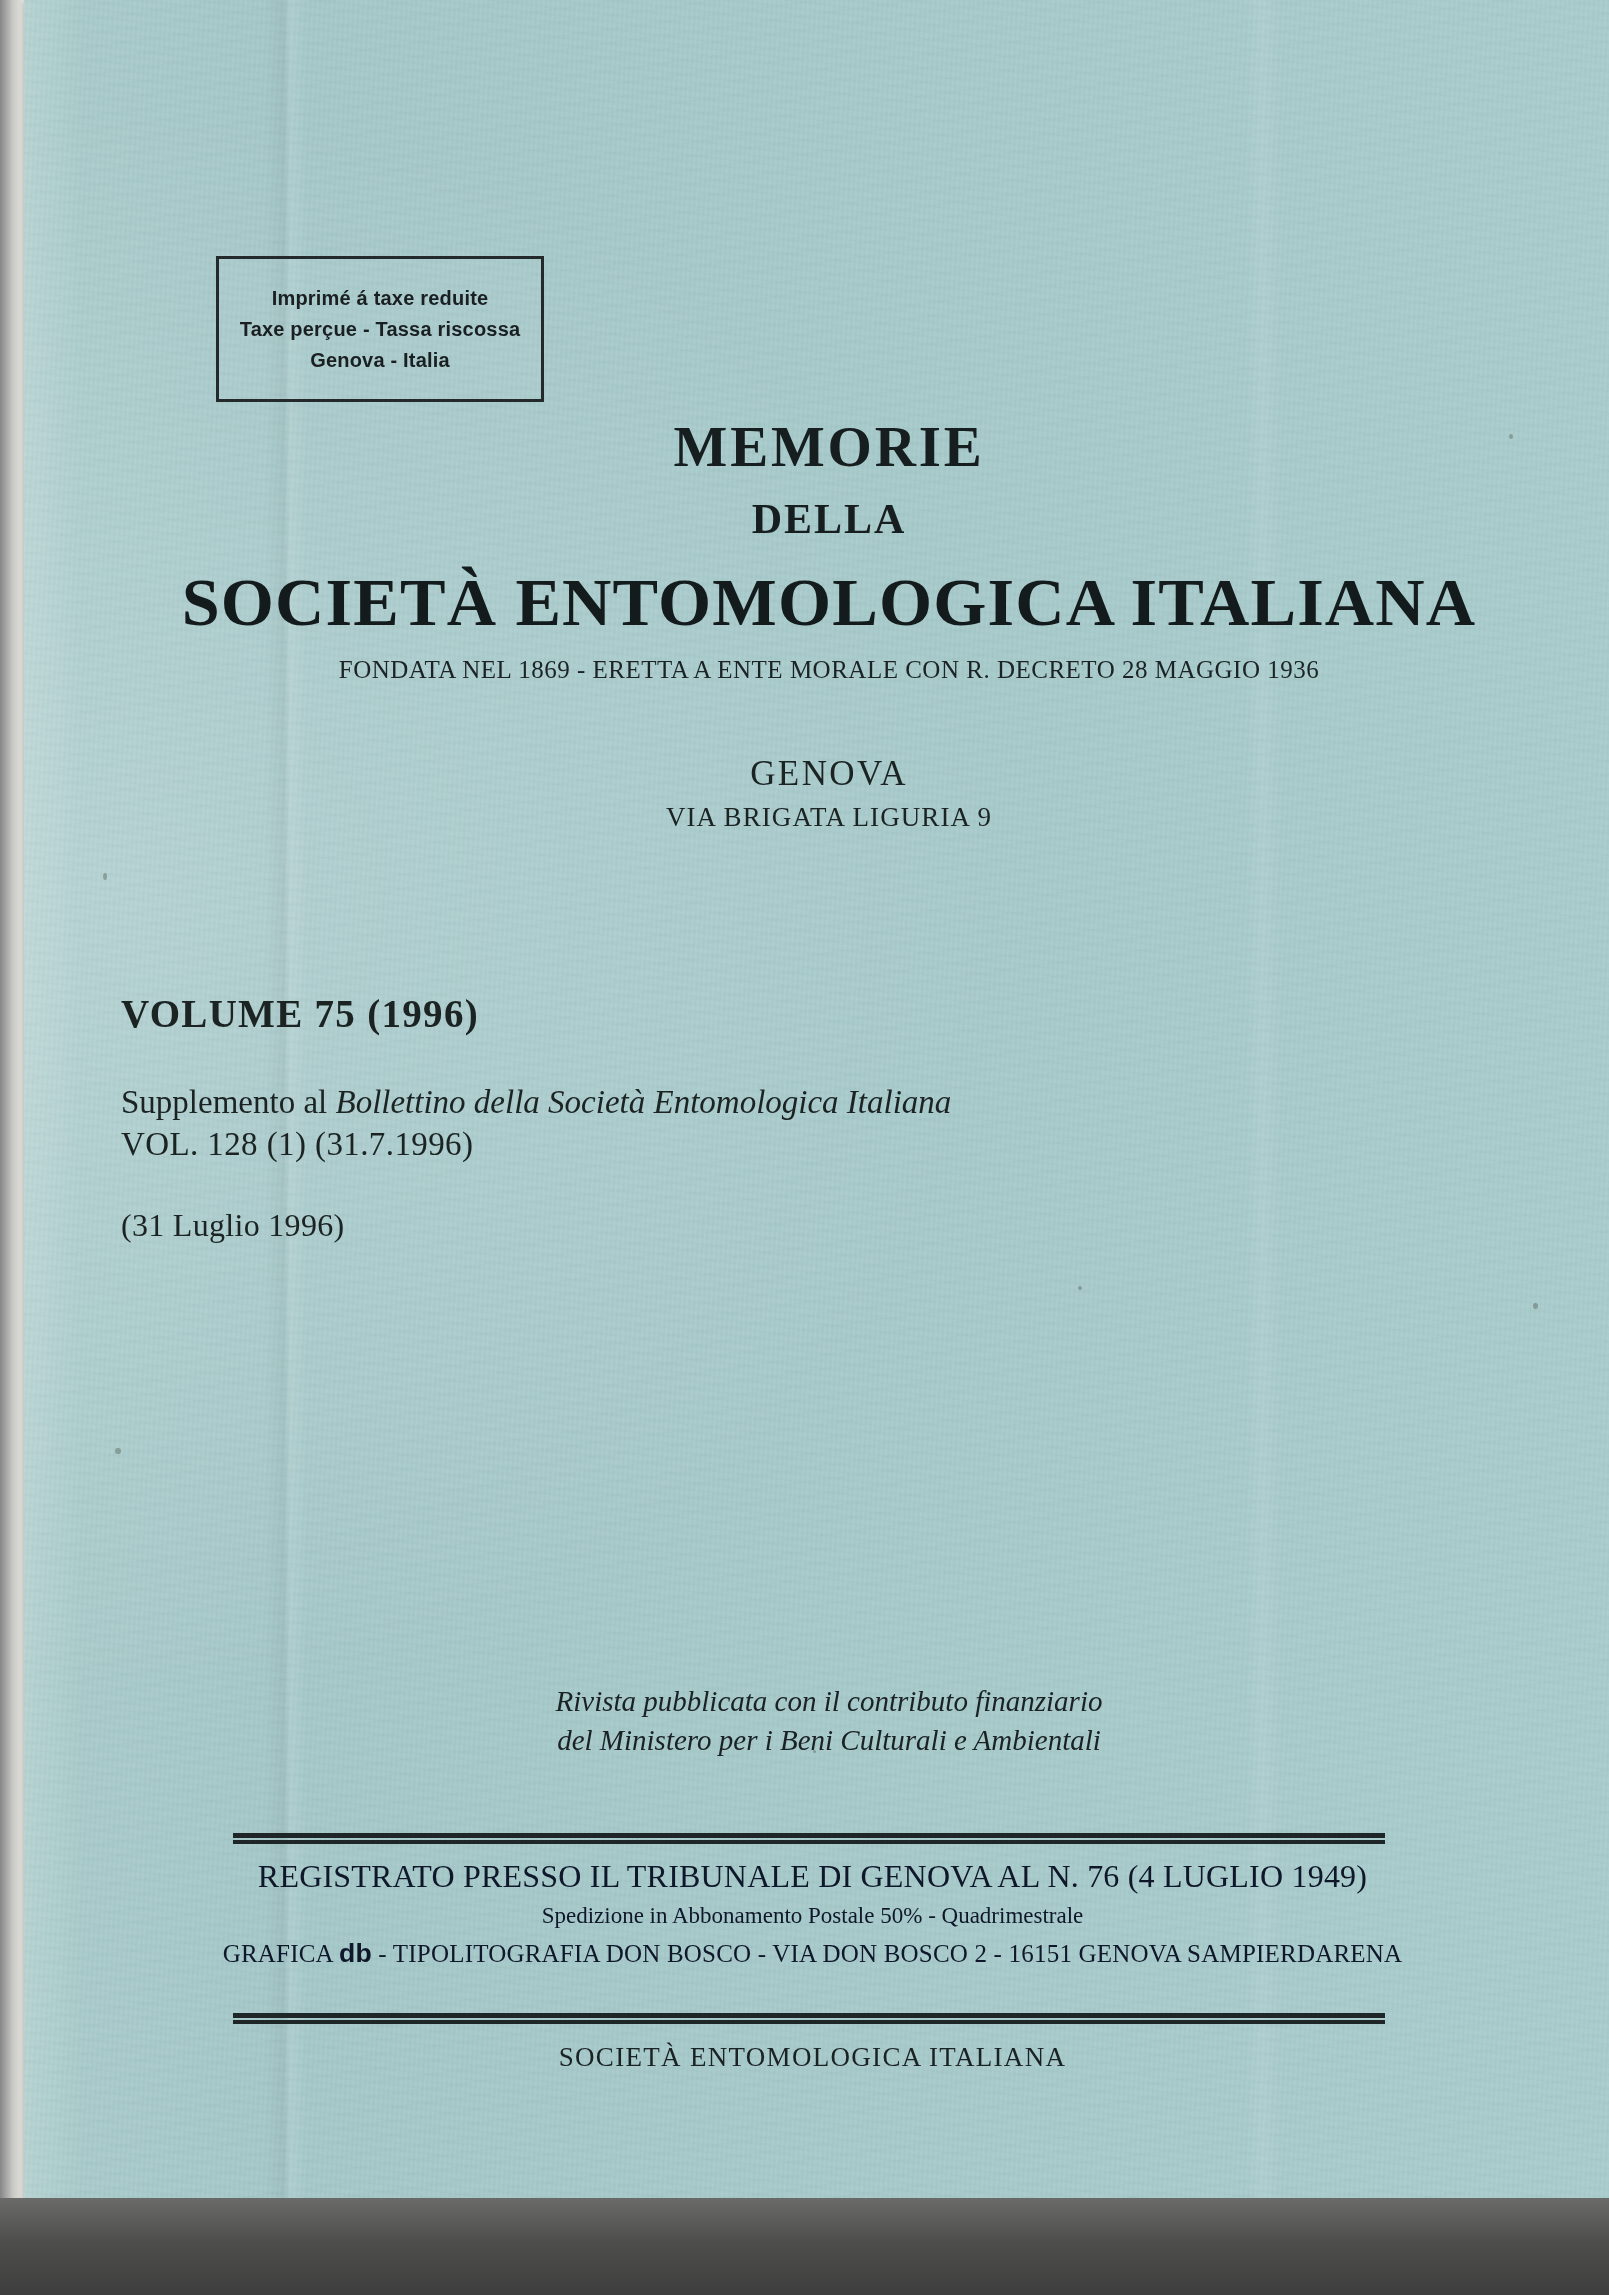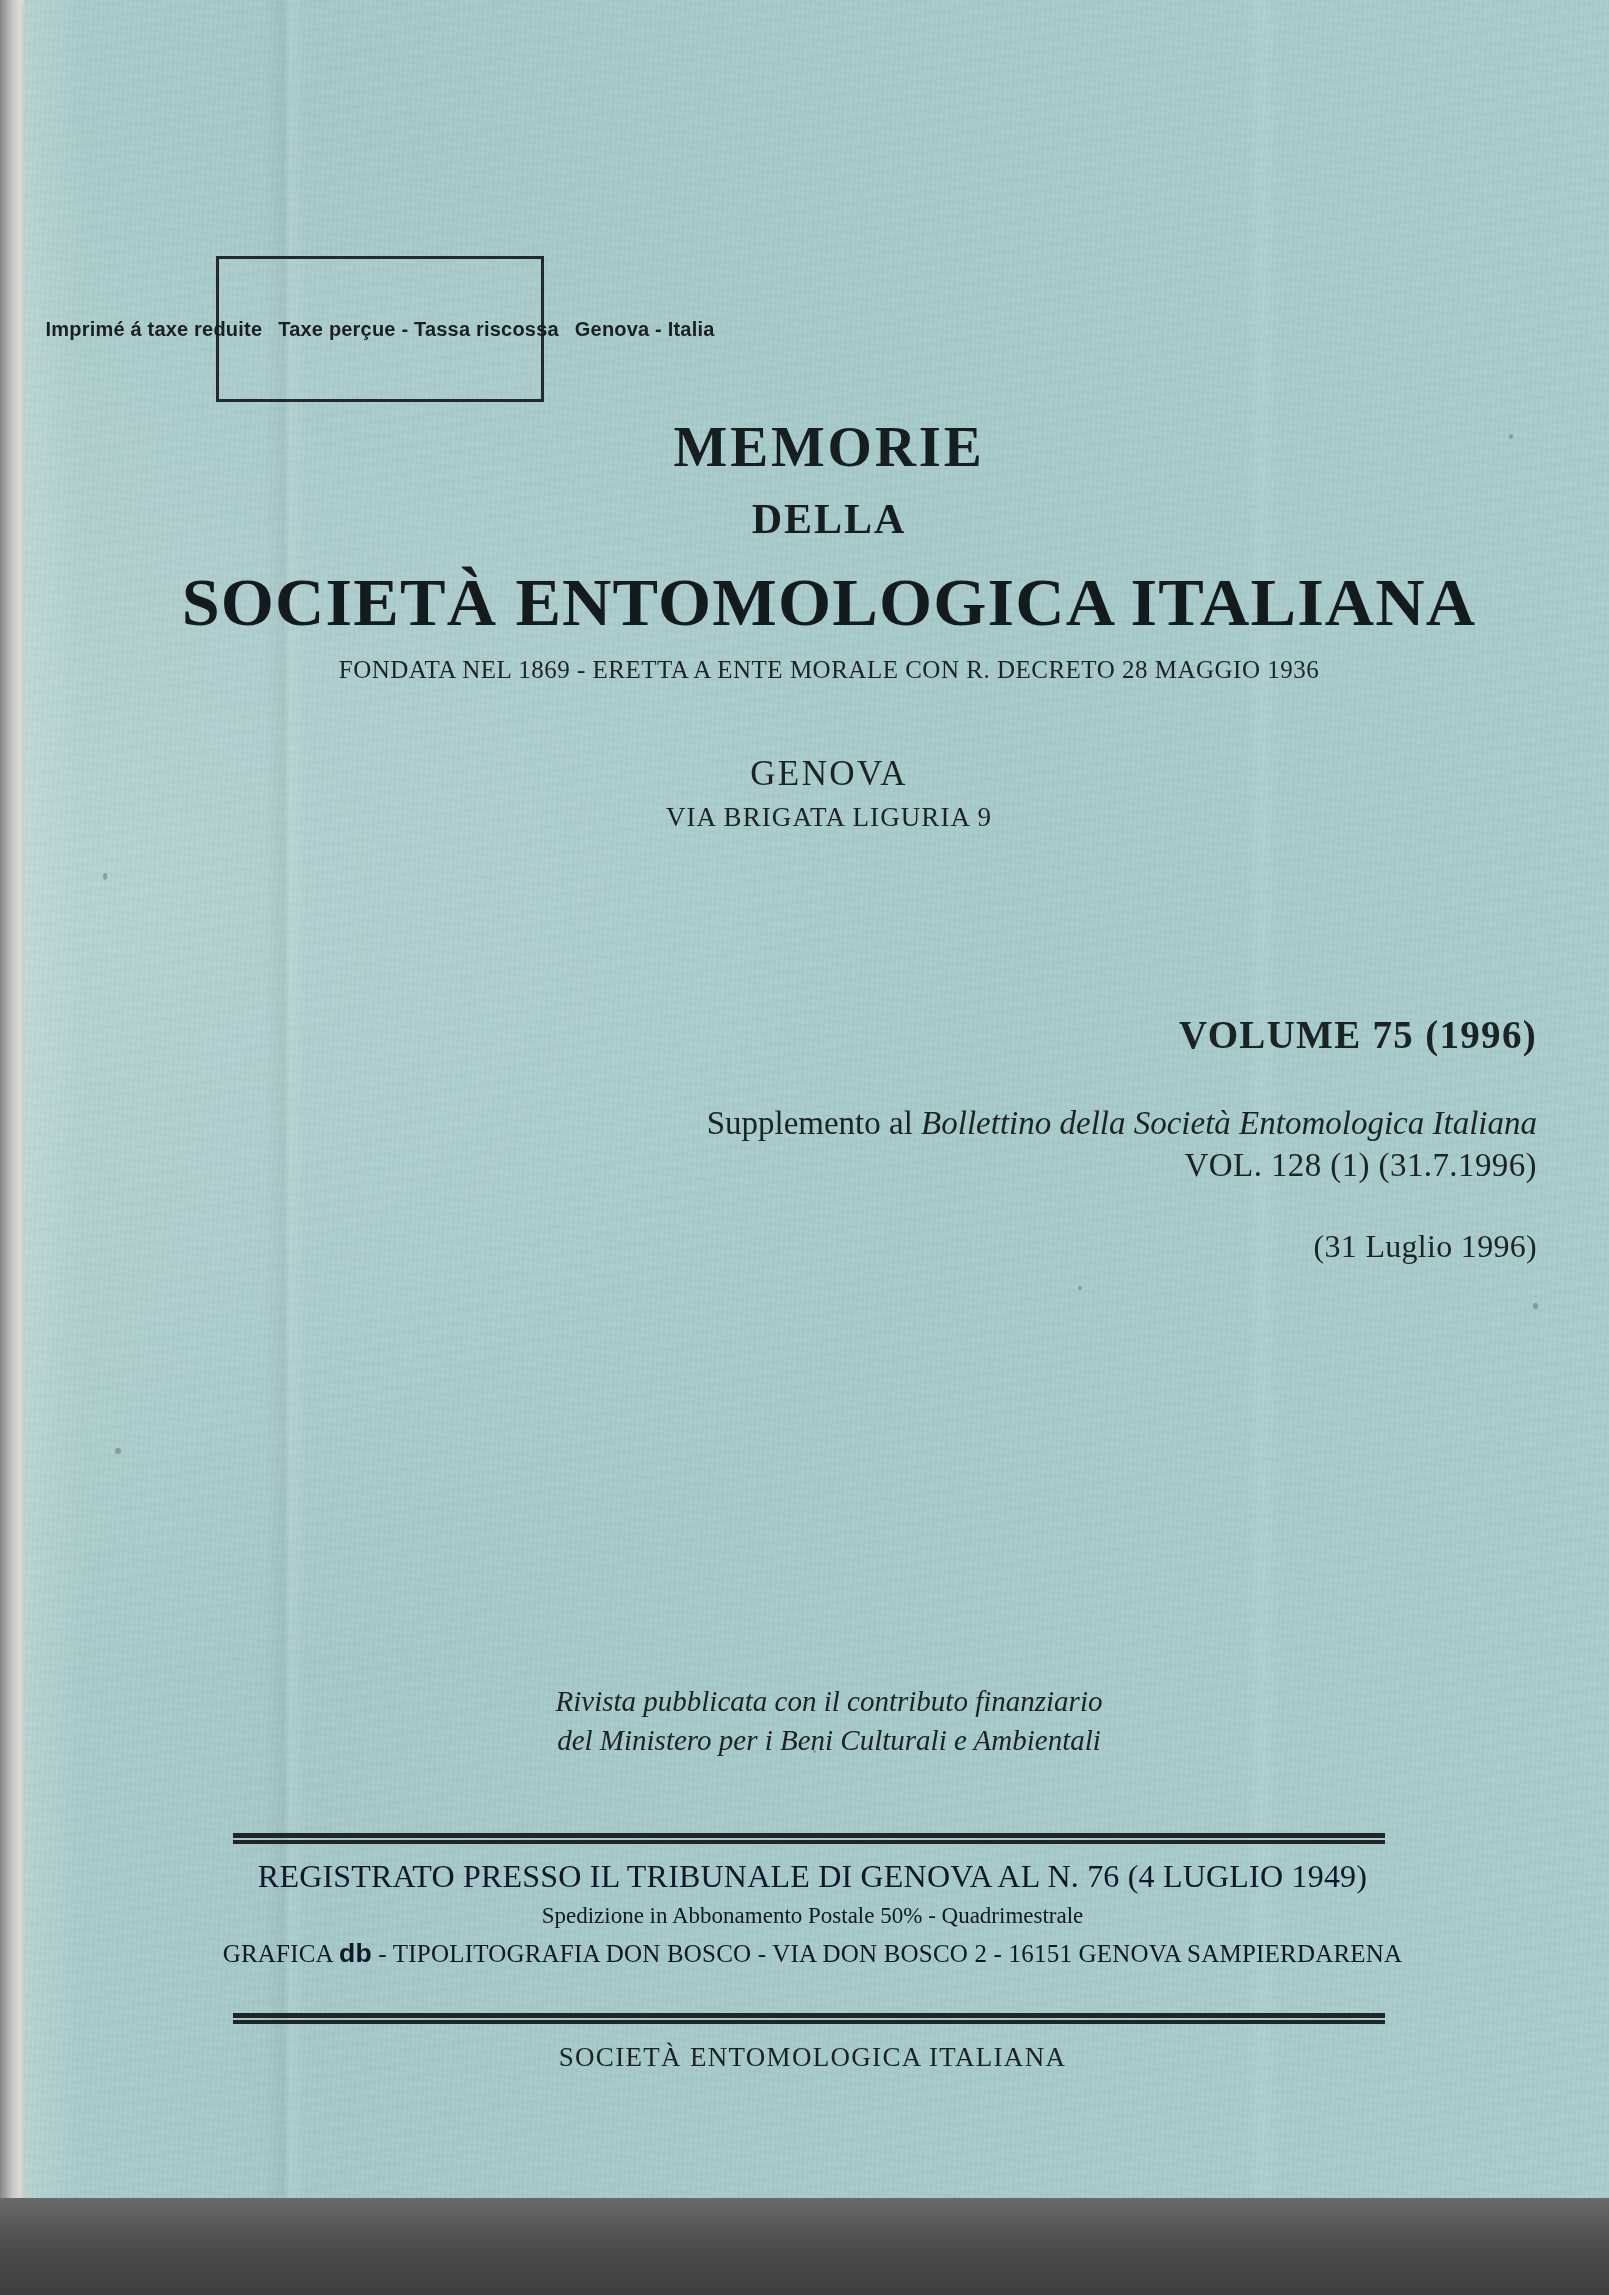--- a/index.html
+++ b/index.html
@@ -92,24 +92,24 @@
   
   .postage-box {
     position: absolute;
     left: 216px;
     top: 256px;
     width: 328px;
     height: 146px;
     border: 3.2px solid #242a2c;
     box-sizing: border-box;
     display: flex;
-    flex-direction: row;
+    flex-direction: column;
     align-items: center;
     justify-content: center;
-    gap: 16px;
+    gap: 8px;
     background: rgba(255,255,255,0.025);
   }
   .postage-line {
     font-family: "Liberation Sans", sans-serif;
     font-weight: bold;
     font-size: 20px;
     letter-spacing: 0.2px;
     color: #1a2022;
     white-space: nowrap;
   }
@@ -184,23 +184,23 @@
     margin-top: 13px;
     font-size: 27px;
     letter-spacing: 1.1px;
     line-height: 1;
   }
 
   
   .volume-block {
     position: absolute;
     left: 121px;
-    top: 1015px;
+    top: 994px;
     width: 1416px;
-    text-align: right;
+    text-align: left;
   }
   .v-volume {
     font-size: 39px;
     font-weight: bold;
     letter-spacing: 1.3px;
     line-height: 1;
   }
   .v-supplemento {
     margin-top: 50px;
     font-size: 33px;

